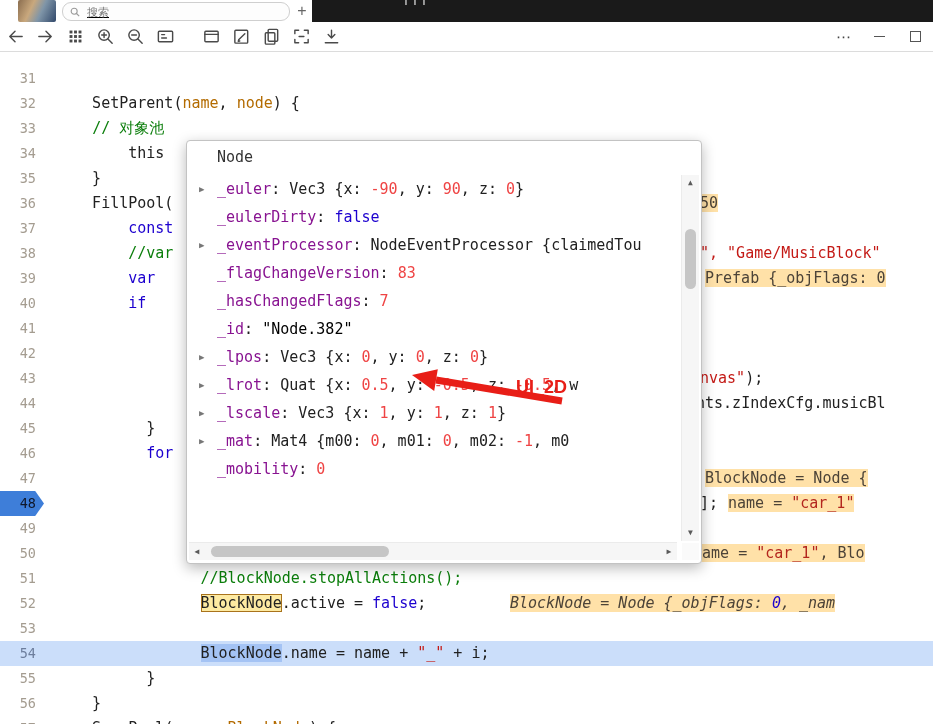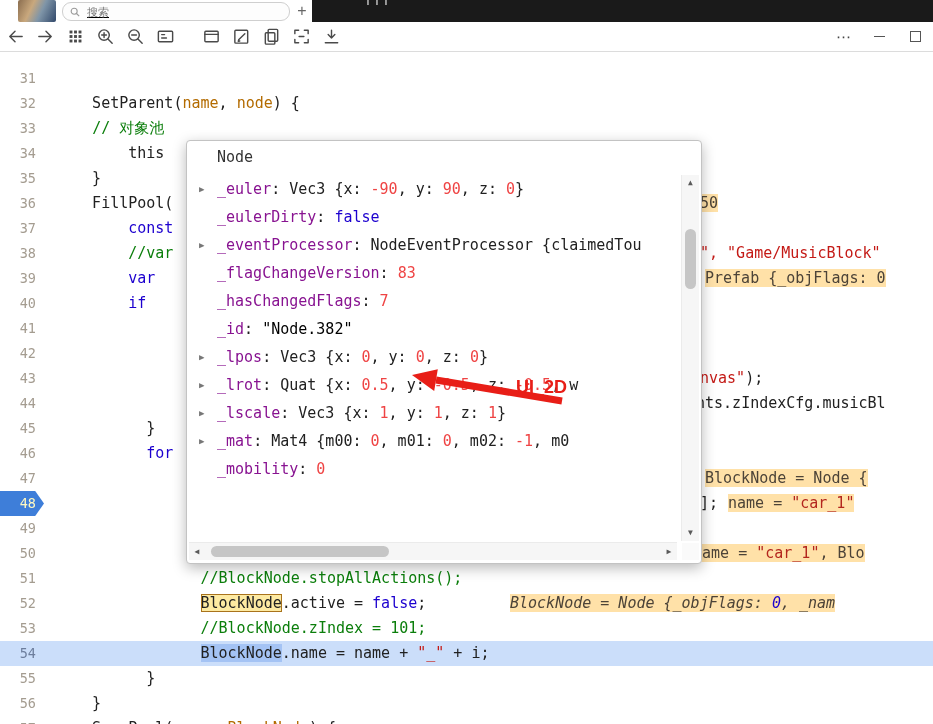--- a/index.html
+++ b/index.html
@@ -11,41 +11,41 @@
   .corner-text{position:absolute;left:1px;top:6px;font-size:11px;font-weight:bold;color:#f06a12;margin-left:28px;}
   .avatar{position:absolute;left:18px;top:0;width:38px;height:22px;border-radius:2px;
           background:linear-gradient(115deg,#8a6d4f 0%,#c9a87d 35%,#7f95a8 60%,#31486a 100%);}
   .searchbox{position:absolute;left:62px;top:2px;width:226px;height:17px;border:1px solid #cfcfcf;
              border-radius:9px;background:#fdfdfd;display:flex;align-items:center;text-decoration:underline;}
   .searchbox svg{margin:0 5px 0 7px;}
   .searchbox input{border:none;outline:none;background:transparent;font-size:11px;color:#555;width:180px;
                    font-family:"Liberation Sans",sans-serif;}
   .newtab{position:absolute;left:294px;top:0;width:16px;height:22px;font-size:16px;line-height:22px;
           color:#666;text-align:center;cursor:default;}
-  .darkbar{position:absolute;left:312px;top:0;right:0;height:22px;background:#1a1a1a;overflow:hidden;}
+  .darkbar{position:absolute;left:312px;top:0;right:0;height:22px;background:#1a1a1a;overflow:hidden;padding-left:38px;}
   .darkbar .tabtitle{display:block;margin:-7px 0 0 52px;color:#d8d8d8;font-size:13px;letter-spacing:1px;}
 
   
   .toolbar{position:absolute;left:0;top:22px;width:100%;height:29px;background:#fff;
            border-bottom:1px solid #dcdcdc;display:flex;align-items:center;}
   .tbtn{width:30px;height:24px;display:flex;align-items:center;justify-content:center;flex:0 0 auto;}
   .tbtn svg{stroke:#4a4a4a;fill:none;stroke-width:1.5;stroke-linecap:round;stroke-linejoin:round;}
   .tbtn.gap{margin-left:16px;}
   .tb-right{position:absolute;right:0;top:0;height:29px;display:flex;align-items:center;}
   .overflow{width:34px;text-align:center;color:#444;font-size:15px;letter-spacing:1px;}
   .win-min,.win-max{width:36px;height:24px;display:flex;align-items:center;justify-content:center;}
   .win-min i{display:block;width:11px;border-top:1.4px solid #555;}
   .win-max i{display:block;width:9px;height:9px;border:1.3px solid #555;}
 
   
   .editor{position:absolute;left:0;top:52px;right:0;bottom:0;overflow:hidden;background:#fff;
           font-family:"DejaVu Sans Mono","Liberation Mono",monospace;}
   .gutter{position:absolute;left:0;top:14px;width:44px;}
   .gnum{height:25px;line-height:25px;text-align:right;padding-right:8px;font-size:13.5px;color:#a49c90;}
-  .gnum.marker{background:#3e7ed9;color:#fef9c3;clip-path:polygon(0 0,80% 0,100% 50%,80% 100%,0 100%);}
+  .gnum.marker{background:#3e7ed9;color:#0f172a;clip-path:polygon(0 0,80% 0,100% 50%,80% 100%,0 100%);}
   .gnum.gactive{background:#cbdefa;color:#6d7e9d;}
   .code-area{position:absolute;left:44px;right:0;top:14px;}
   .cline{height:25px;line-height:25px;white-space:pre;position:relative;padding-left:12px;
          font-size:15px;color:#212121;}
   .cline.active{background:#cbdefa;}
   .frag{position:absolute;top:0;white-space:pre;}
   .pl{color:#212121}.kw{color:#1c00cf}.cm{color:#0b7e0b}.st{color:#c41a16}.pm{color:#b36b00}
   .num{color:#ef4444}
   .tan{background:#ffe1a8;color:#4c4338}
   .tan-str{color:#b3261e}.tan-num{color:#1c00cf}
@@ -228,21 +228,21 @@
         <div class="cline"><span class="frag" style="left: 656px;"><span class="st">nvas"</span><span class="pl">);</span></span></div>
         <div class="cline"><span class="frag" style="left: 652px;"><span class="pl">nts.zIndexCfg.musicBl</span></span></div>
         <div class="cline"><span class="pl">          }</span></div>
         <div class="cline"><span class="pl">          </span><span class="kw">for</span></div>
         <div class="cline"><span class="frag" style="left: 661px; text-align: right;"><span class="tan">BlockNode = Node {</span></span></div>
         <div class="cline"><span class="frag" style="left: 656px;"><span class="pl">]; </span></span><span class="frag" style="left: 684px;"><span class="tan">name = </span><span class="tan tan-str">"car_1"</span></span></div>
         <div class="cline"></div>
         <div class="cline"><span class="frag" style="left: 649px;"><span class="tan">name = </span><span class="tan tan-str">"car_1"</span><span class="tan">, Blo</span></span></div>
         <div class="cline"><span class="pl">                </span><span class="cm">//BlockNode.stopAllActions();</span></div>
         <div class="cline"><span class="pl">                </span><span class="box">BlockNode</span><span class="pl">.active = </span><span class="kw">false</span><span class="pl">;</span><span class="frag" style="left: 466px; font-style: italic;"><span class="tan">BlockNode = Node {_objFlags: </span><span class="tan tan-num">0</span><span class="tan">, _nam</span></span></div>
-        <div class="cline"><span class="pl">                </span><span class="cm">//BlockNode.zIndex = 101;</span></div>
+        <div class="cline"><span class="pl">                </span></div>
         <div class="cline active"><span class="pl">                </span><span class="sel">BlockNode</span><span class="pl">.name = name + </span><span class="st">"_"</span><span class="pl"> + i;</span></div>
         <div class="cline"><span class="pl">          }</span></div>
         <div class="cline"><span class="pl">    }</span></div>
         <div class="cline"><span class="pl">    SavePool(</span><span class="pm">name</span><span class="pl">, </span><span class="pm">BlockNode</span><span class="pl">) {</span></div>
       </div>
   </div>
 
   <div class="popup">
     <div class="ptitle">Node</div>
     <div class="prows">

